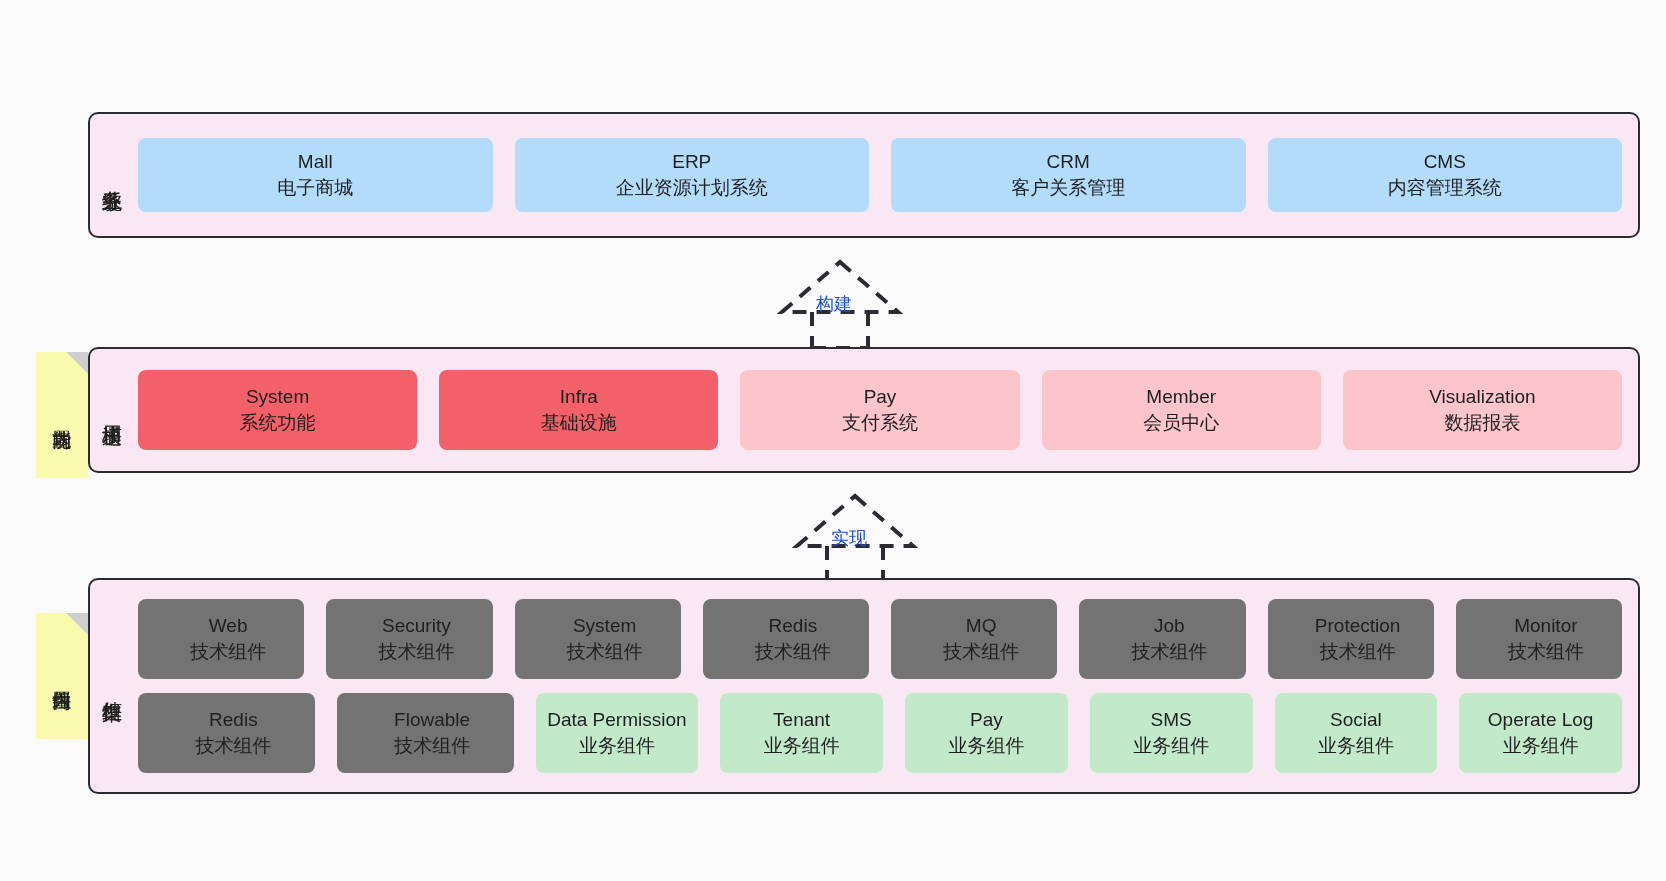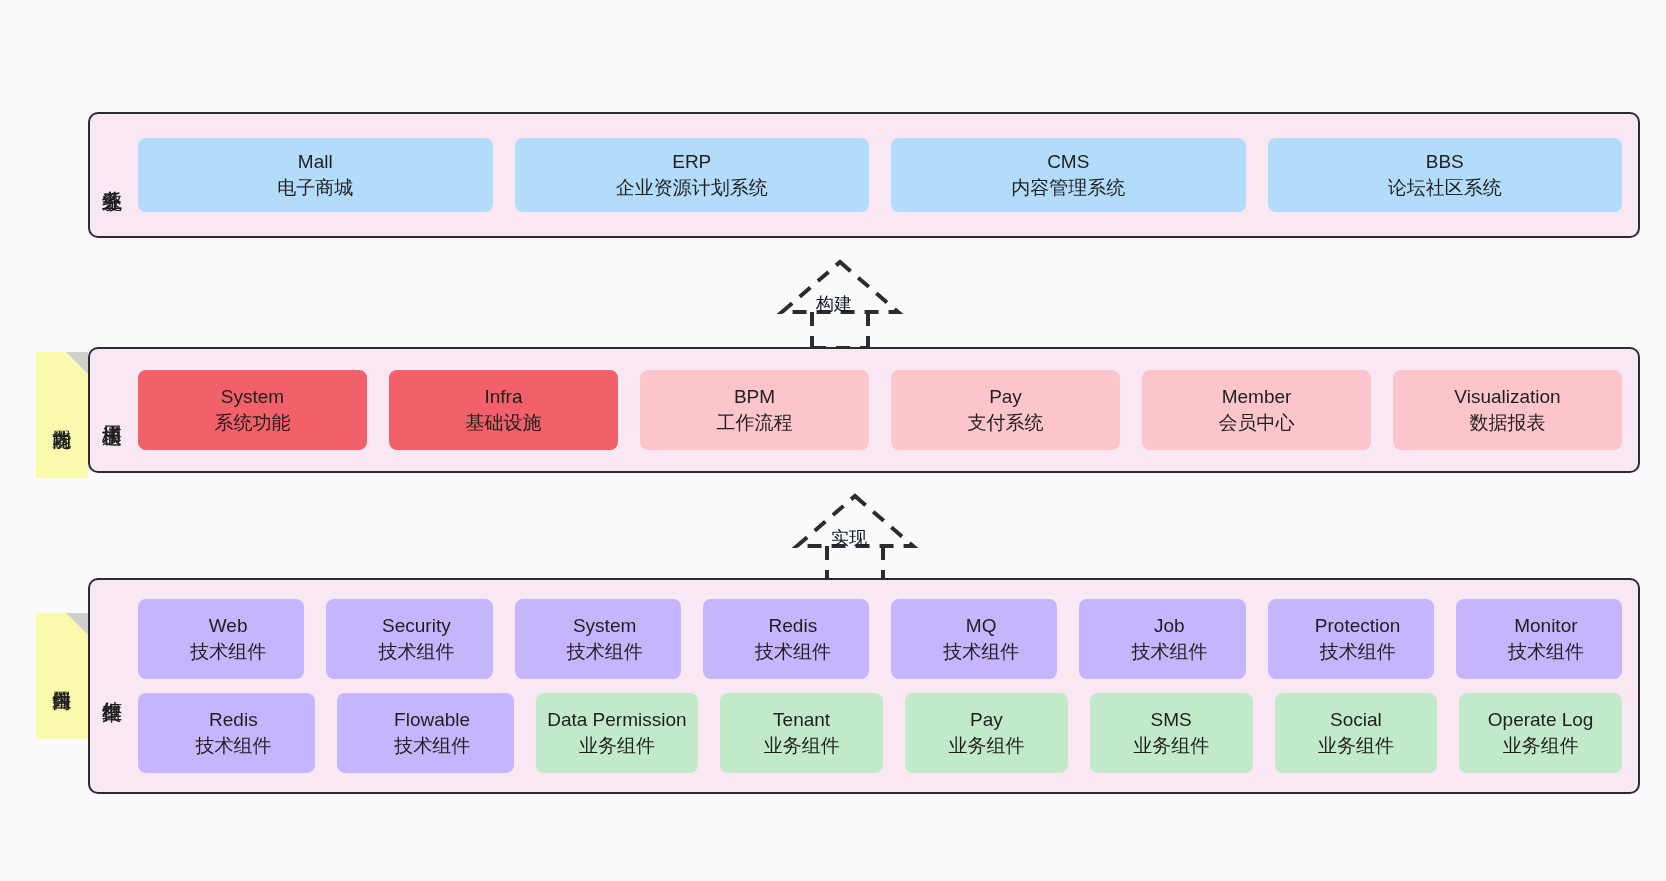--- a/index.html
+++ b/index.html
@@ -68,21 +68,21 @@
     color: #1f1f1f;
     padding: 4px 6px;
   }
   .cell .l1 { display: block; }
   .cell .l2 { display: block; }
 
   
   .c-blue        { background: #b3dcfb; }
   .c-red         { background: #f2606a; }
   .c-pink        { background: #fbc5cb; }
-  .c-green       { background: #c4b5fd; padding-left: 20px; }
+  .c-green       { background: #737373; padding-left: 20px; }
   .c-lightgreen  { background: #c2e9ca; }
 
   
   #layer-business { left: 88px; top: 112px; width: 1552px; height: 126px; }
   #layer-business .cell { height: 74px; }
   #layer-modules  { left: 88px; top: 347px; width: 1552px; height: 126px; }
   #layer-modules  .cell { height: 80px; }
   #layer-framework{ left: 88px; top: 578px; width: 1552px; height: 216px; }
   #layer-framework .cell { height: 80px; }
 
@@ -111,21 +111,21 @@
   }
   #note-functions  { left: 36px; top: 352px; height: 126px; }
   #note-components { left: 36px; top: 613px; height: 126px; }
 
   
   .arrow { position: absolute; }
   .arrow svg { display: block; overflow: visible; }
   .arrow-label {
     position: absolute;
     font-size: 18px;
-    color: #0f172a;
+    color: #1d4ed8;
     background: transparent;
     white-space: nowrap;
     user-select: none;
   }
   #arrow-build  { left: 750px; top: 256px; width: 180px; height: 92px; }
   #arrow-build  .arrow-label { left: 66px; top: 36px; }
   #arrow-impl   { left: 765px; top: 490px; width: 180px; height: 92px; }
   #arrow-impl   .arrow-label { left: 66px; top: 36px; }
 </style>
 </head>
@@ -139,26 +139,26 @@
       <div class="row">
         <div class="cell c-blue">
           <span class="l1">Mall</span>
           <span class="l2">电子商城</span>
         </div>
         <div class="cell c-blue">
           <span class="l1">ERP</span>
           <span class="l2">企业资源计划系统</span>
         </div>
         <div class="cell c-blue">
+          <span class="l1">CRM</span>
+          <span class="l2">客户关系管理</span>
+        </div>
+        <div class="cell c-blue">
           <span class="l1">CMS</span>
           <span class="l2">内容管理系统</span>
-        </div>
-        <div class="cell c-blue">
-          <span class="l1">BBS</span>
-          <span class="l2">论坛社区系统</span>
         </div>
       </div>
     </div>
   </div>
 
   <div class="arrow" id="arrow-build">
     <svg width="180" height="92" viewBox="0 0 180 92">
       <path d="M 90 6 L 148 56 L 32 56 Z" fill="none" stroke="#2e2a32" stroke-width="4" stroke-dasharray="14,10" stroke-linecap="butt" stroke-linejoin="miter"></path>
       <path d="M 62 56 L 62 92 M 118 56 L 118 92 M 62 92 L 118 92" fill="none" stroke="#2e2a32" stroke-width="4" stroke-dasharray="14,10" stroke-linecap="butt"></path>
     </svg>
@@ -176,24 +176,20 @@
       <div class="row">
         <div class="cell c-red">
           <span class="l1">System</span>
           <span class="l2">系统功能</span>
         </div>
         <div class="cell c-red">
           <span class="l1">Infra</span>
           <span class="l2">基础设施</span>
         </div>
         <div class="cell c-pink">
-          <span class="l1">BPM</span>
-          <span class="l2">工作流程</span>
-        </div>
-        <div class="cell c-pink">
           <span class="l1">Pay</span>
           <span class="l2">支付系统</span>
         </div>
         <div class="cell c-pink">
           <span class="l1">Member</span>
           <span class="l2">会员中心</span>
         </div>
         <div class="cell c-pink">
           <span class="l1">Visualization</span>
           <span class="l2">数据报表</span>

